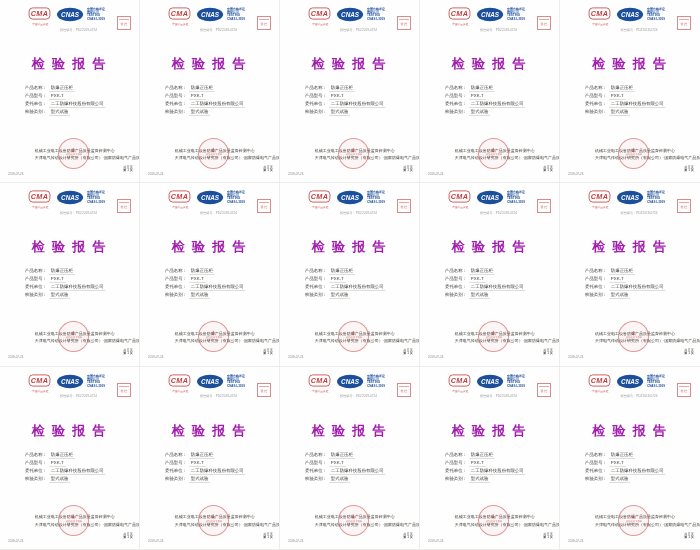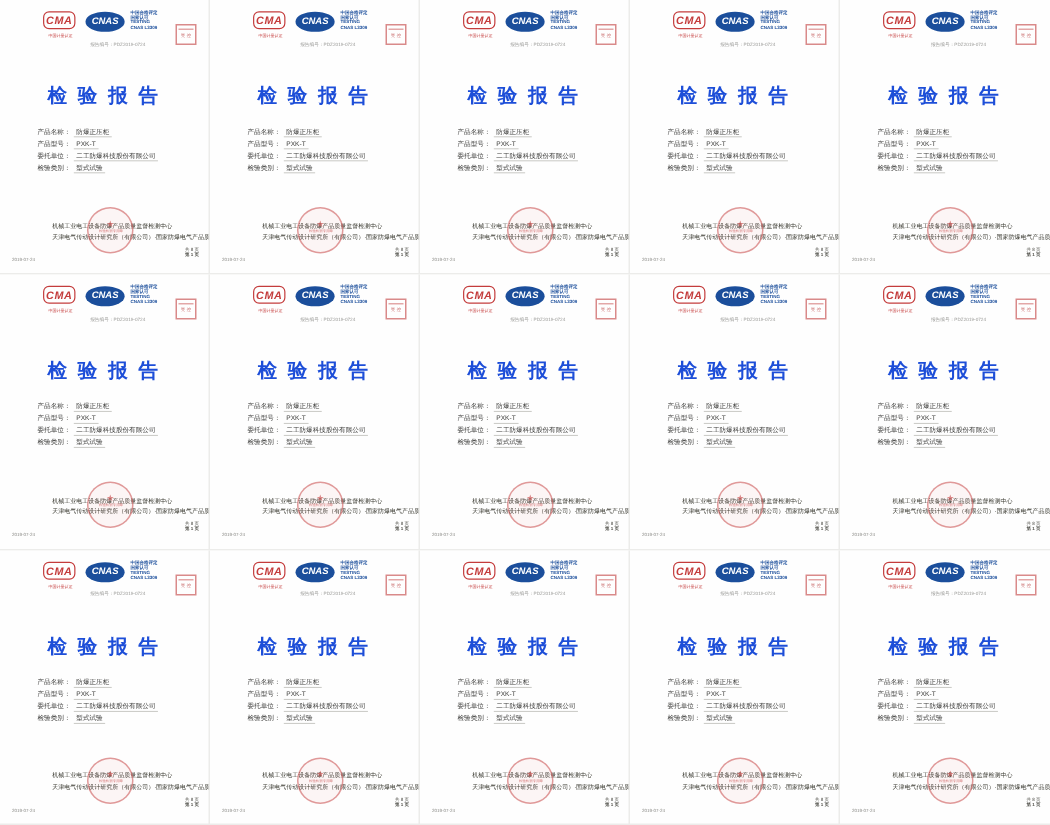--- a/index.html
+++ b/index.html
@@ -18,21 +18,21 @@
   .cnas-oval{width:29px;height:15px;border-radius:50%;background:#1b4e9b;color:#ffffff;display:flex;align-items:center;justify-content:center;font-weight:bold;font-style:italic;font-size:7px;transform:scale(.9);transform-origin:0 50%;}
   .cnas-lines{margin-left:1px;font-size:6px;line-height:1.12;transform:scale(.5);transform-origin:0 0;color:#1b4e9b;font-weight:bold;white-space:nowrap;}
 
   
   .sq-stamp{position:absolute;left:117px;top:16px;width:14px;height:14px;border:1px solid #d98a8a;box-sizing:border-box;display:flex;flex-direction:column;align-items:center;justify-content:center;}
   .sq-stamp-line{width:10px;height:1px;background:#e3a7a7;margin-bottom:1px;}
   .sq-stamp-text{font-size:6px;transform:scale(.5);transform-origin:50% 50%;color:#c96a6a;white-space:nowrap;line-height:1;}
 
   .report-no{position:absolute;left:18px;right:0;top:27.5px;text-align:center;font-size:6.5px;transform:scale(.48);transform-origin:50% 0;color:#9a9a97;white-space:nowrap;}
 
-  .title{position:absolute;left:0;right:0;top:55px;text-align:center;font-family:"Liberation Serif",serif;font-weight:bold;font-size:13px;letter-spacing:2px;color:#1d4ed8;white-space:nowrap;}
+  .title{position:absolute;left:0;right:0;top:55px;text-align:center;font-family:"Liberation Serif",serif;font-weight:bold;font-size:13px;letter-spacing:2px;color:#a21caf;white-space:nowrap;}
 
   .fields{position:absolute;left:25px;top:86px;}
   .field-line{display:block;font-size:8px;line-height:8px;transform:scale(.55);transform-origin:0 0;white-space:nowrap;color:#3a3a38;}
   .field-line .val{margin-left:4px;border-bottom:.5px solid #bdbdb8;padding:0 3px 1px 3px;}
 
   .org1,.org2{position:absolute;left:0;right:0;text-align:center;font-size:8px;transform:scale(.5);transform-origin:50% 0;white-space:nowrap;color:#38382f;}
   .org1{top:147.5px;}
   .org2{top:155px;}
 
   

